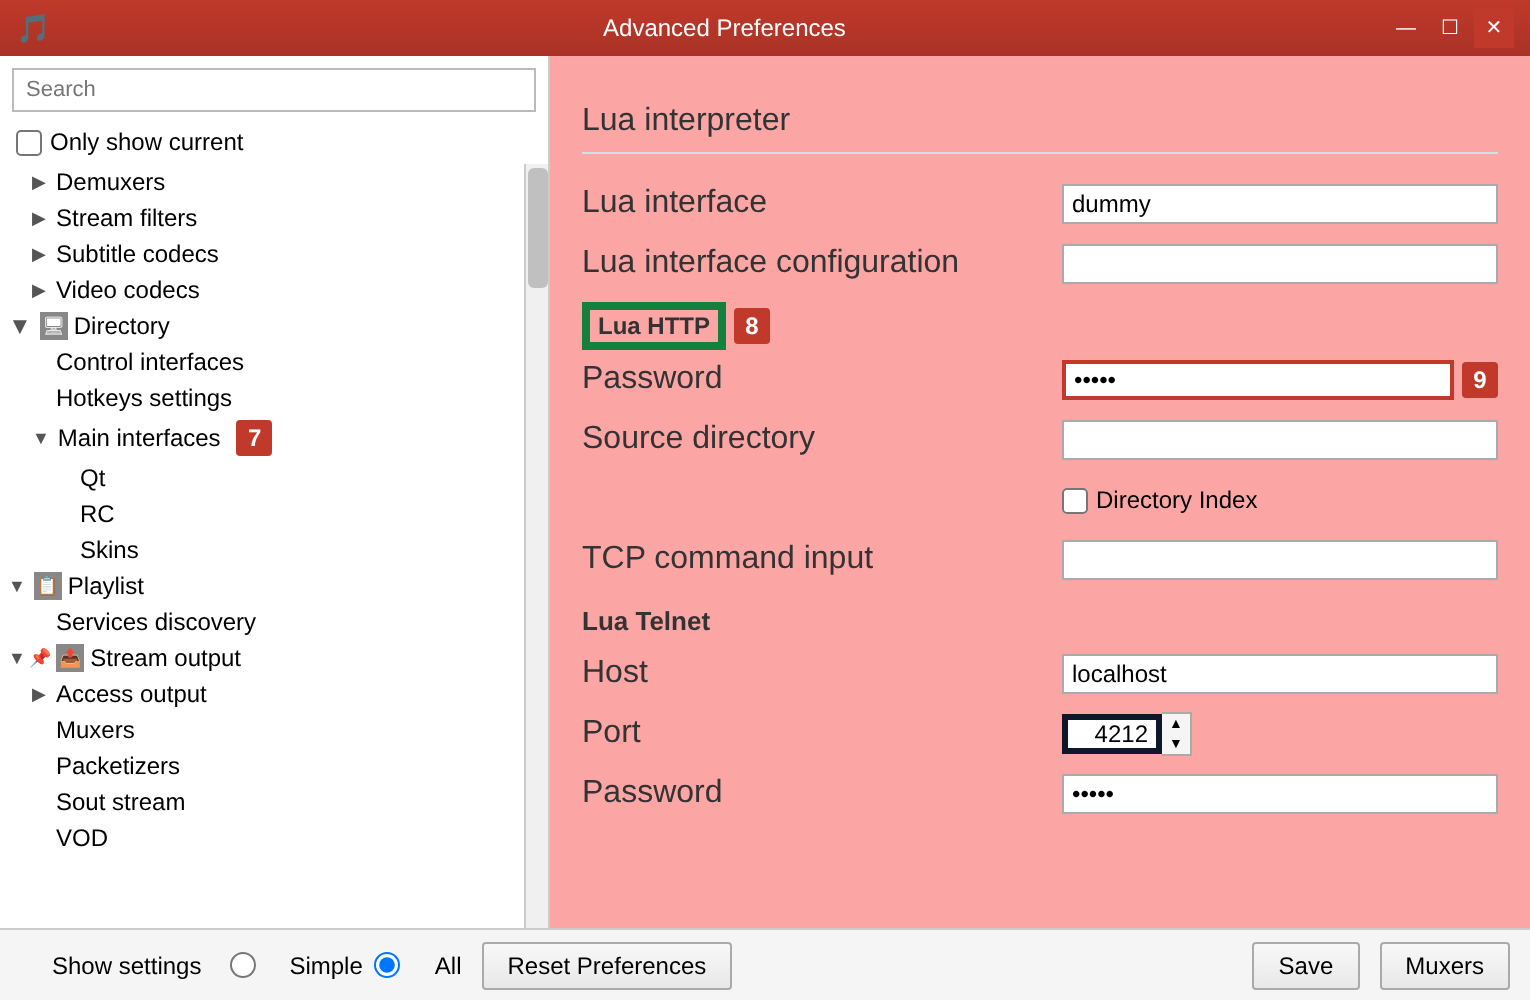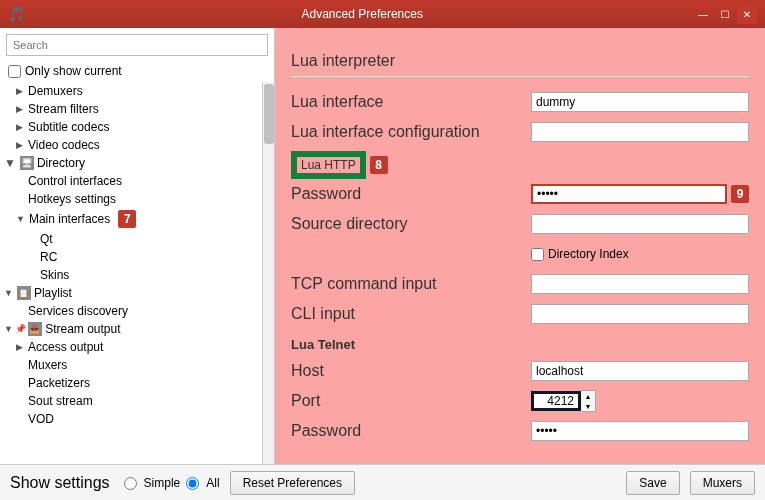--- a/index.html
+++ b/index.html
@@ -137,23 +137,23 @@
     .sub-section {
       margin-top: 12px;
       margin-bottom: 8px;
       font-size: 13px;
       font-weight: bold;
       color: #333;
     }
 
     .highlighted-label {
       display: inline-block;
-      border: 6px solid #15803d;
+      border: 4px solid #15803d;
       padding: 1px 4px;
-      font-weight: normal;
+      font-weight: bold;
       color: #333;
     }
 
     .highlighted-input {
       border: 2px solid #c0392b !important;
     }
 
     .selected-tree-item {
       border: 2px solid #c0392b;
     }
@@ -194,23 +194,23 @@
     .bottom-bar {
       height: 36px;
       background: #f5f5f5;
       border-top: 1px solid #ccc;
       display: flex;
       align-items: center;
       padding: 0 10px;
       gap: 10px;
     }
 
-    .show-settings-label { font-size: 16px; margin-right: 4px; }
+    .show-settings-label { font-size: 12px; margin-right: 4px; margin-left: 16px; }
     .radio-group { display: flex; align-items: center; gap: 6px; font-size: 11px; }
-    .radio-label { display: flex; align-items: flex-end; gap: 7px; }
+    .radio-label { display: flex; align-items: flex-start; gap: 17px; }
 
     .bottom-btn {
       height: 24px;
       padding: 0 12px;
       border: 1px solid #aaa;
       background: linear-gradient(to bottom, #f8f8f8, #e8e8e8);
       cursor: pointer;
       font-size: 12px;
       border-radius: 2px;
     }
@@ -394,24 +394,20 @@
         <input type="checkbox" style="">
         <span style="margin-left:4px;">Directory Index</span>
       </div>
 
 
       <div class="field-row">
         <span class="field-label">TCP command input</span>
         <input type="text" class="field-input" value="" style="">
       </div>
 
-      <div class="field-row">
-        <span class="field-label">CLI input</span>
-        <input type="text" class="field-input" value="" style="">
-      </div>
 
       <div class="sub-section">Lua Telnet</div>
 
       <div class="field-row">
         <span class="field-label">Host</span>
         <input type="text" class="field-input" value="localhost" style="">
       </div>
 
       <div class="field-row">
         <span class="field-label">Port</span>

